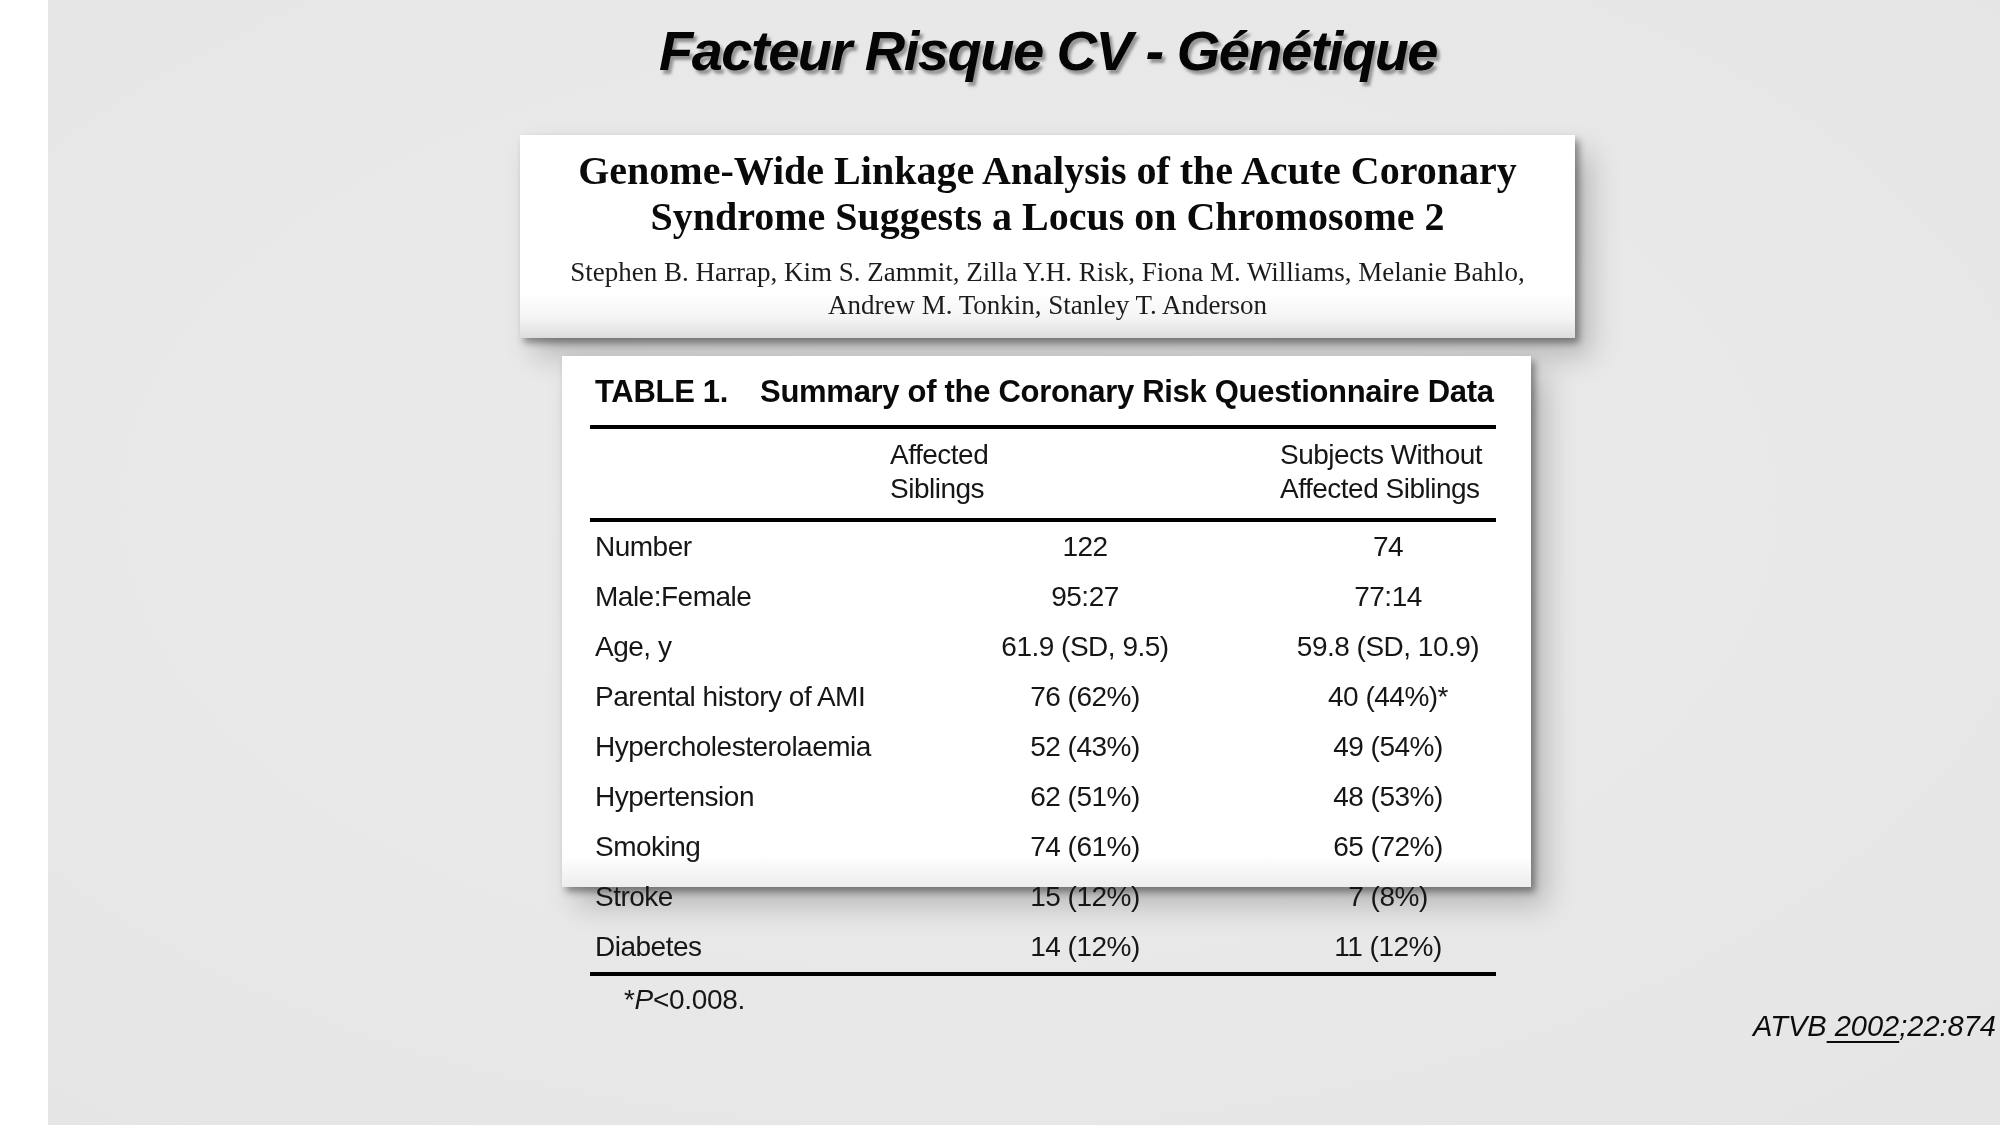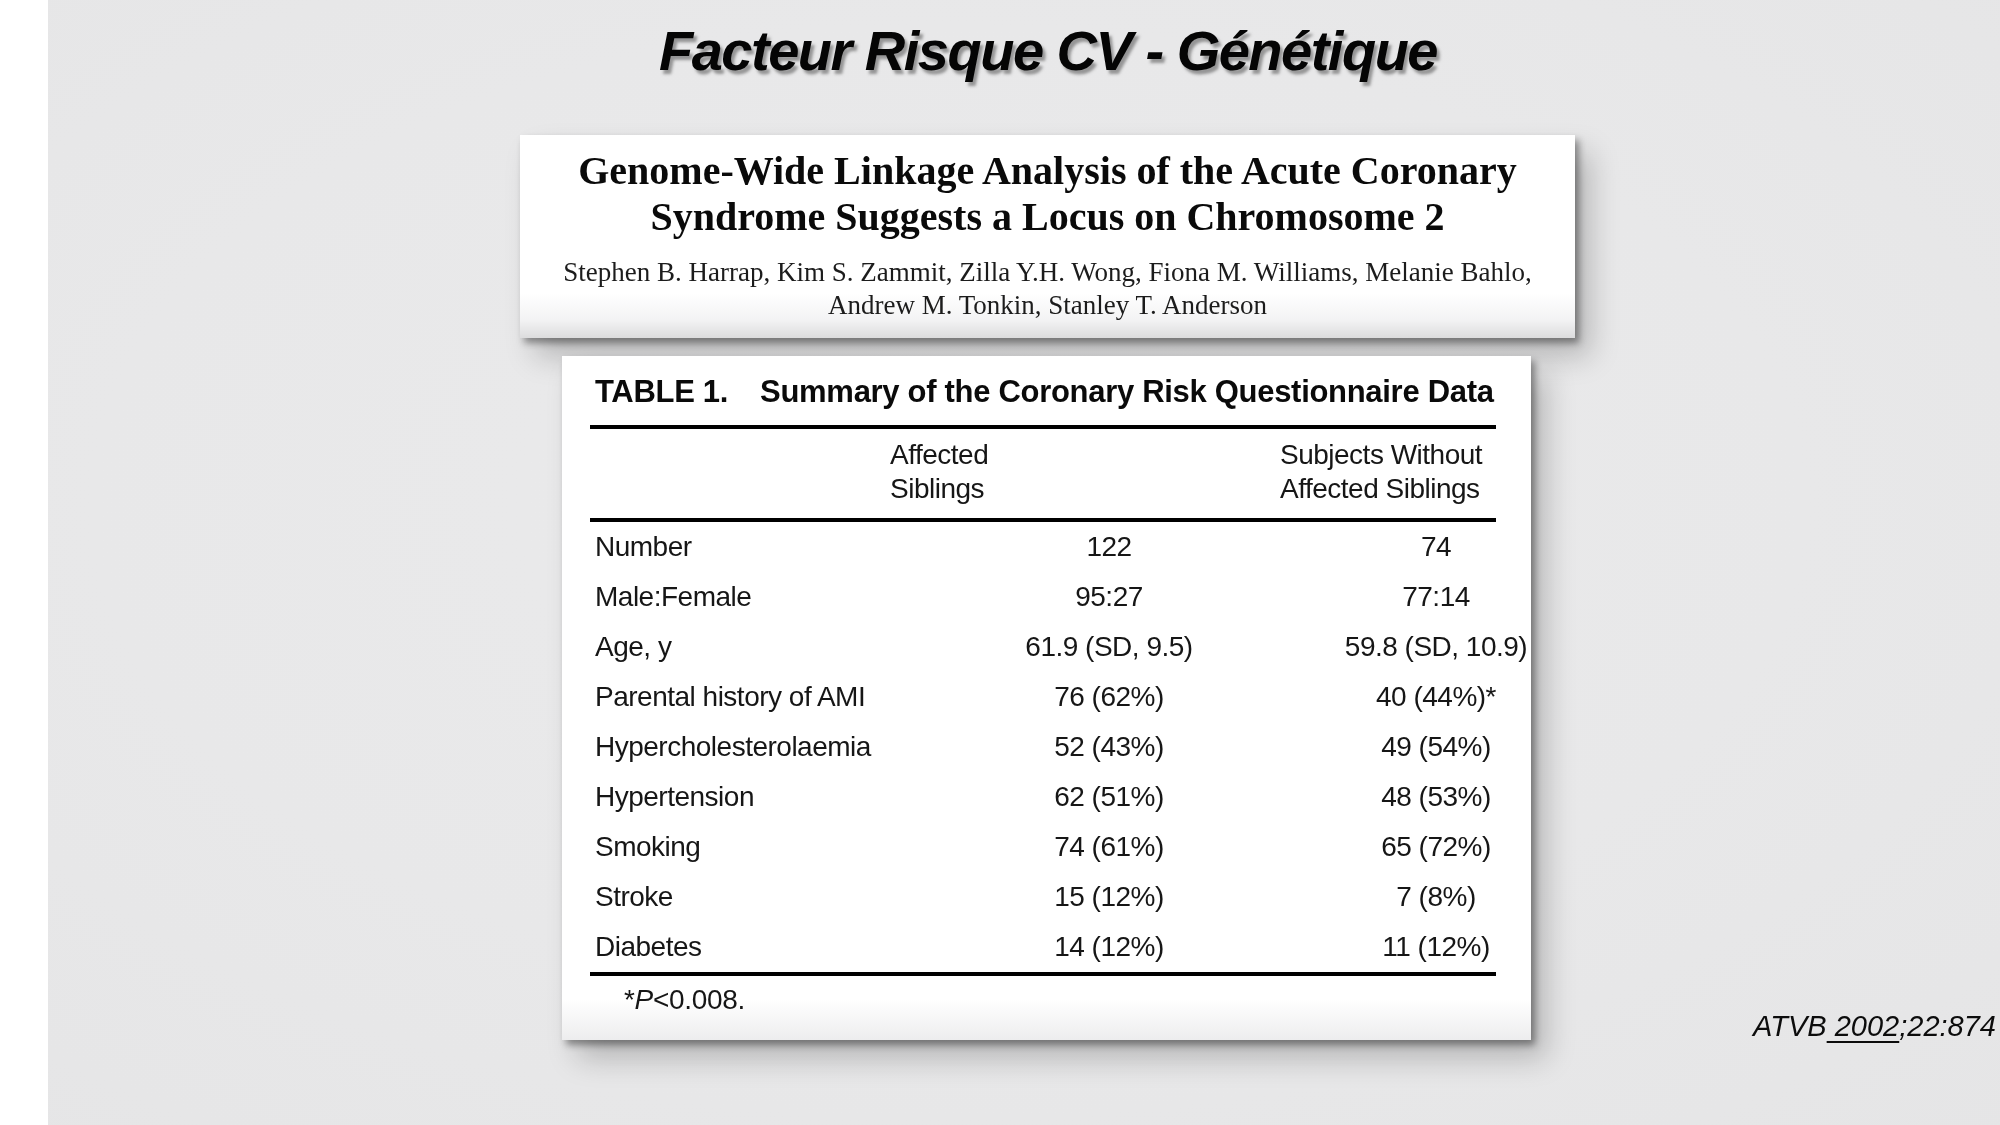--- a/index.html
+++ b/index.html
@@ -32,21 +32,21 @@
     font-family: "Liberation Serif", serif;
     font-weight: bold; font-size: 40px; line-height: 46px;
     padding-top: 13px; color: #0a0a0a;
   }
   .paper-authors {
     font-family: "Liberation Serif", serif;
     font-size: 27px; line-height: 33px; margin-top: 16px; color: #1c1c1c;
   }
   
   .table-panel {
-    position: absolute; left: 514px; top: 356px; width: 969px; height: 684px;
+    position: absolute; left: 514px; top: 356px; width: 969px; height: 531px;
     background: linear-gradient(180deg, #ffffff 0%, #ffffff 94%, #ededee 100%);
     box-shadow: 4px 5px 7px rgba(0,0,0,0.38), 15px 18px 28px rgba(0,0,0,0.22);
   }
   .table-inner { padding: 18px 35px 0 28px; }
   .tcaption {
     font-size: 31px; font-weight: bold; letter-spacing: -0.3px;
     padding-left: 5px; white-space: nowrap; color: #0a0a0a;
   }
   .tcaption .gap { display: inline-block; width: 32px; }
   .rule { height: 4px; background: #000; }
@@ -55,21 +55,21 @@
     display: grid; grid-template-columns: 300px 390px 216px;
     padding: 9px 0 12px 0;
   }
   .thead .h {
     text-align: left; font-size: 28px; line-height: 34px;
     letter-spacing: -0.5px; color: #161616;
   }
   .trow {
     display: grid; grid-template-columns: 300px 390px 216px;
     height: 50px; align-items: center;
-    font-size: 28px; letter-spacing: -0.5px; color: #161616; gap: 24px;
+    font-size: 28px; letter-spacing: -0.5px; color: #161616;
   }
   .trow .lbl { text-align: left; padding-left: 5px; white-space: nowrap; }
   .trow .val { text-align: center; white-space: nowrap; }
   .tfoot {
     font-size: 28px; letter-spacing: -0.3px;
     padding: 8px 0 0 34px; color: #161616;
   }
   .tfoot .pital { font-style: italic; }
   
   .citation {
@@ -89,21 +89,21 @@
 <div class="slide">
 
   <div class="slide-title">Facteur Risque CV - Génétique</div>
 
   <div class="paper-panel">
     <div class="paper-title">
       <div>Genome-Wide Linkage Analysis of the Acute Coronary</div>
       <div>Syndrome Suggests a Locus on Chromosome 2</div>
     </div>
     <div class="paper-authors">
-      <div>Stephen B. Harrap, Kim S. Zammit, Zilla Y.H. Wong, Fiona M. Williams, Melanie Bahlo,</div>
+      <div>Stephen B. Harrap, Kim S. Zammit, Zilla Y.H. Risk, Fiona M. Williams, Melanie Bahlo,</div>
       <div>Andrew M. Tonkin, Stanley T. Anderson</div>
     </div>
   </div>
 
   <div class="table-panel">
     <div class="table-inner">
 
       <div class="tcaption">
         <span>TABLE 1.</span><span class="gap"></span><span>Summary of the Coronary Risk Questionnaire Data</span>
       </div>

